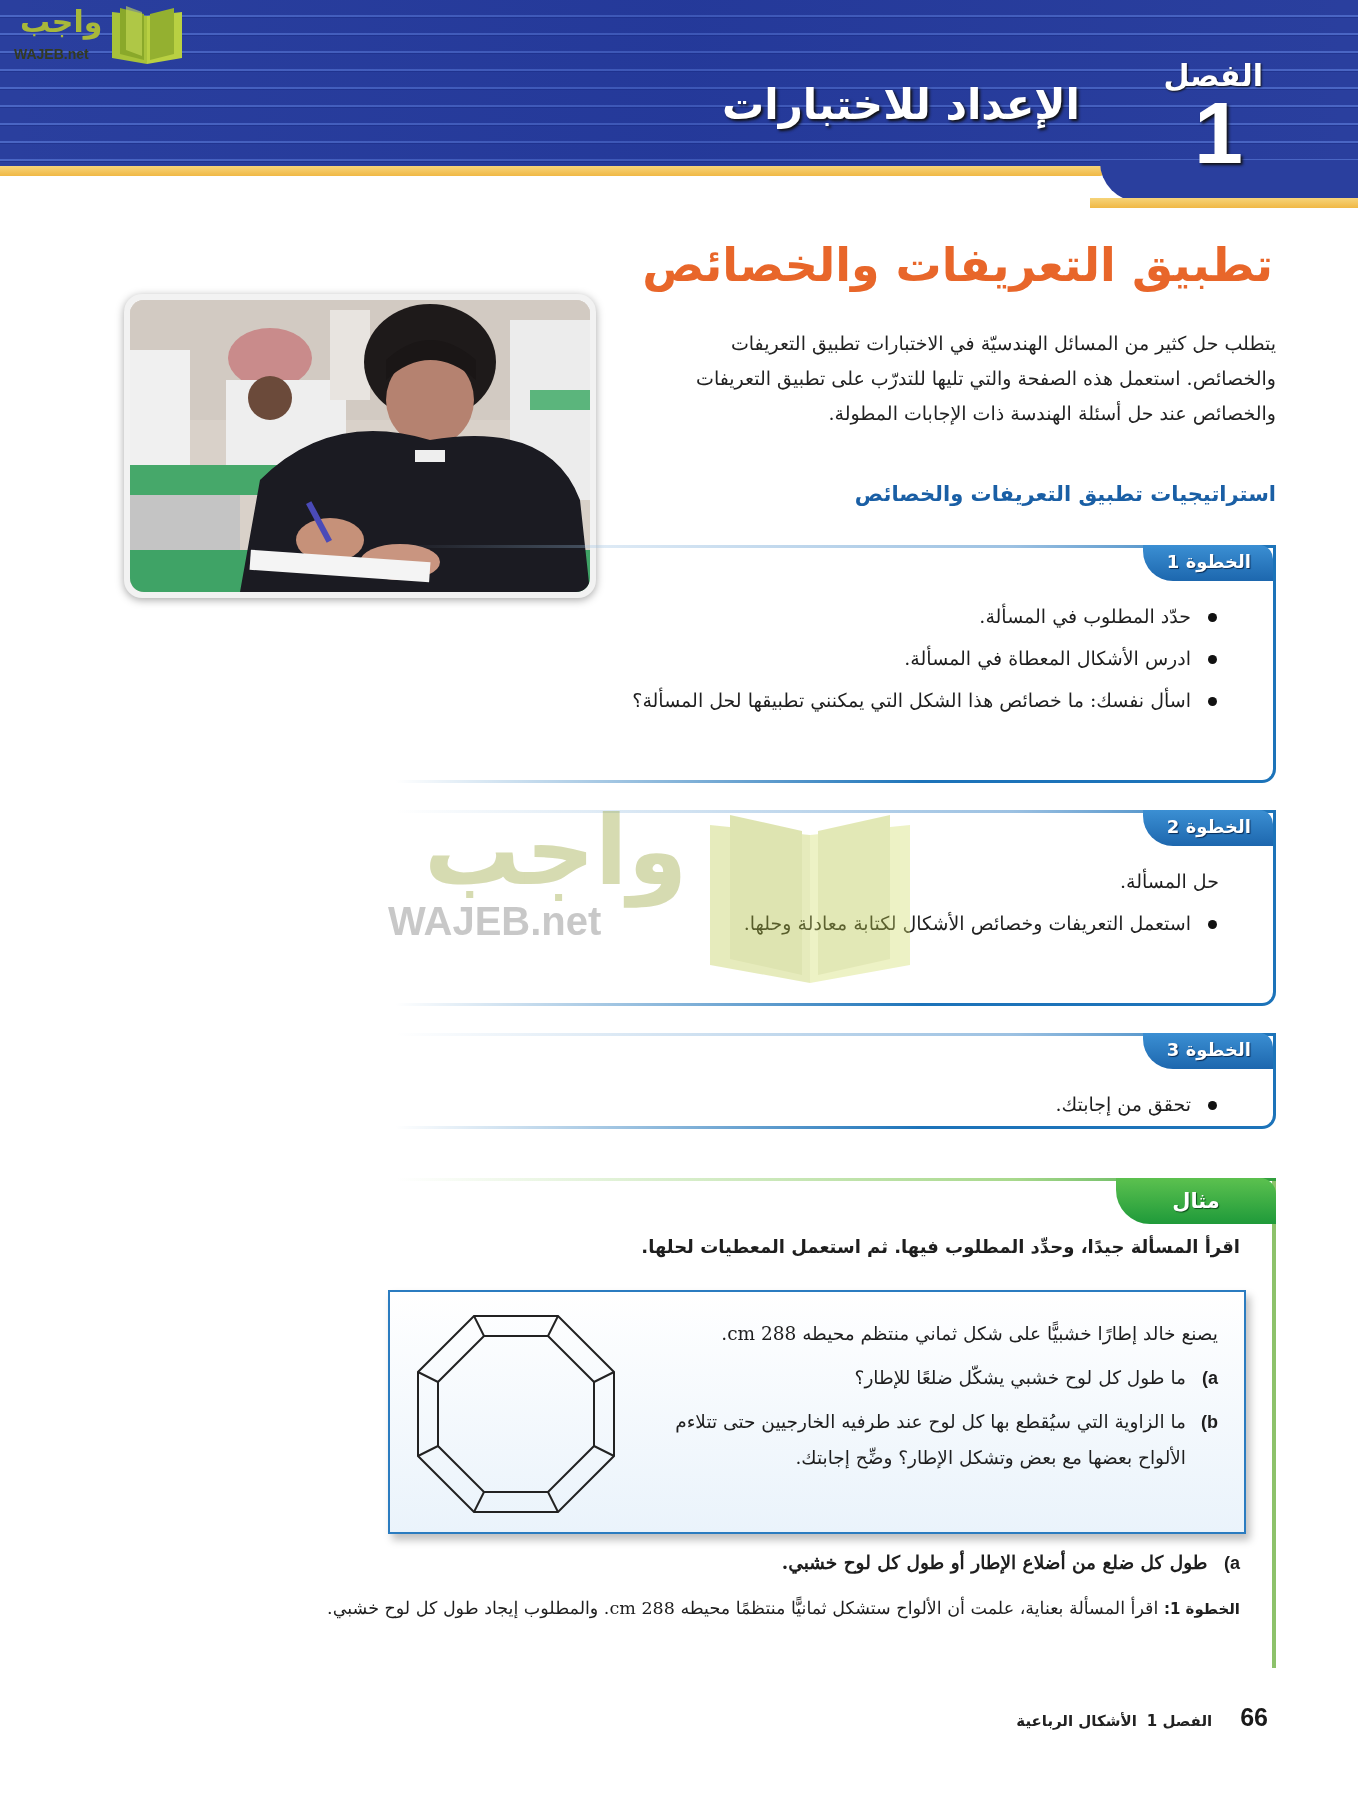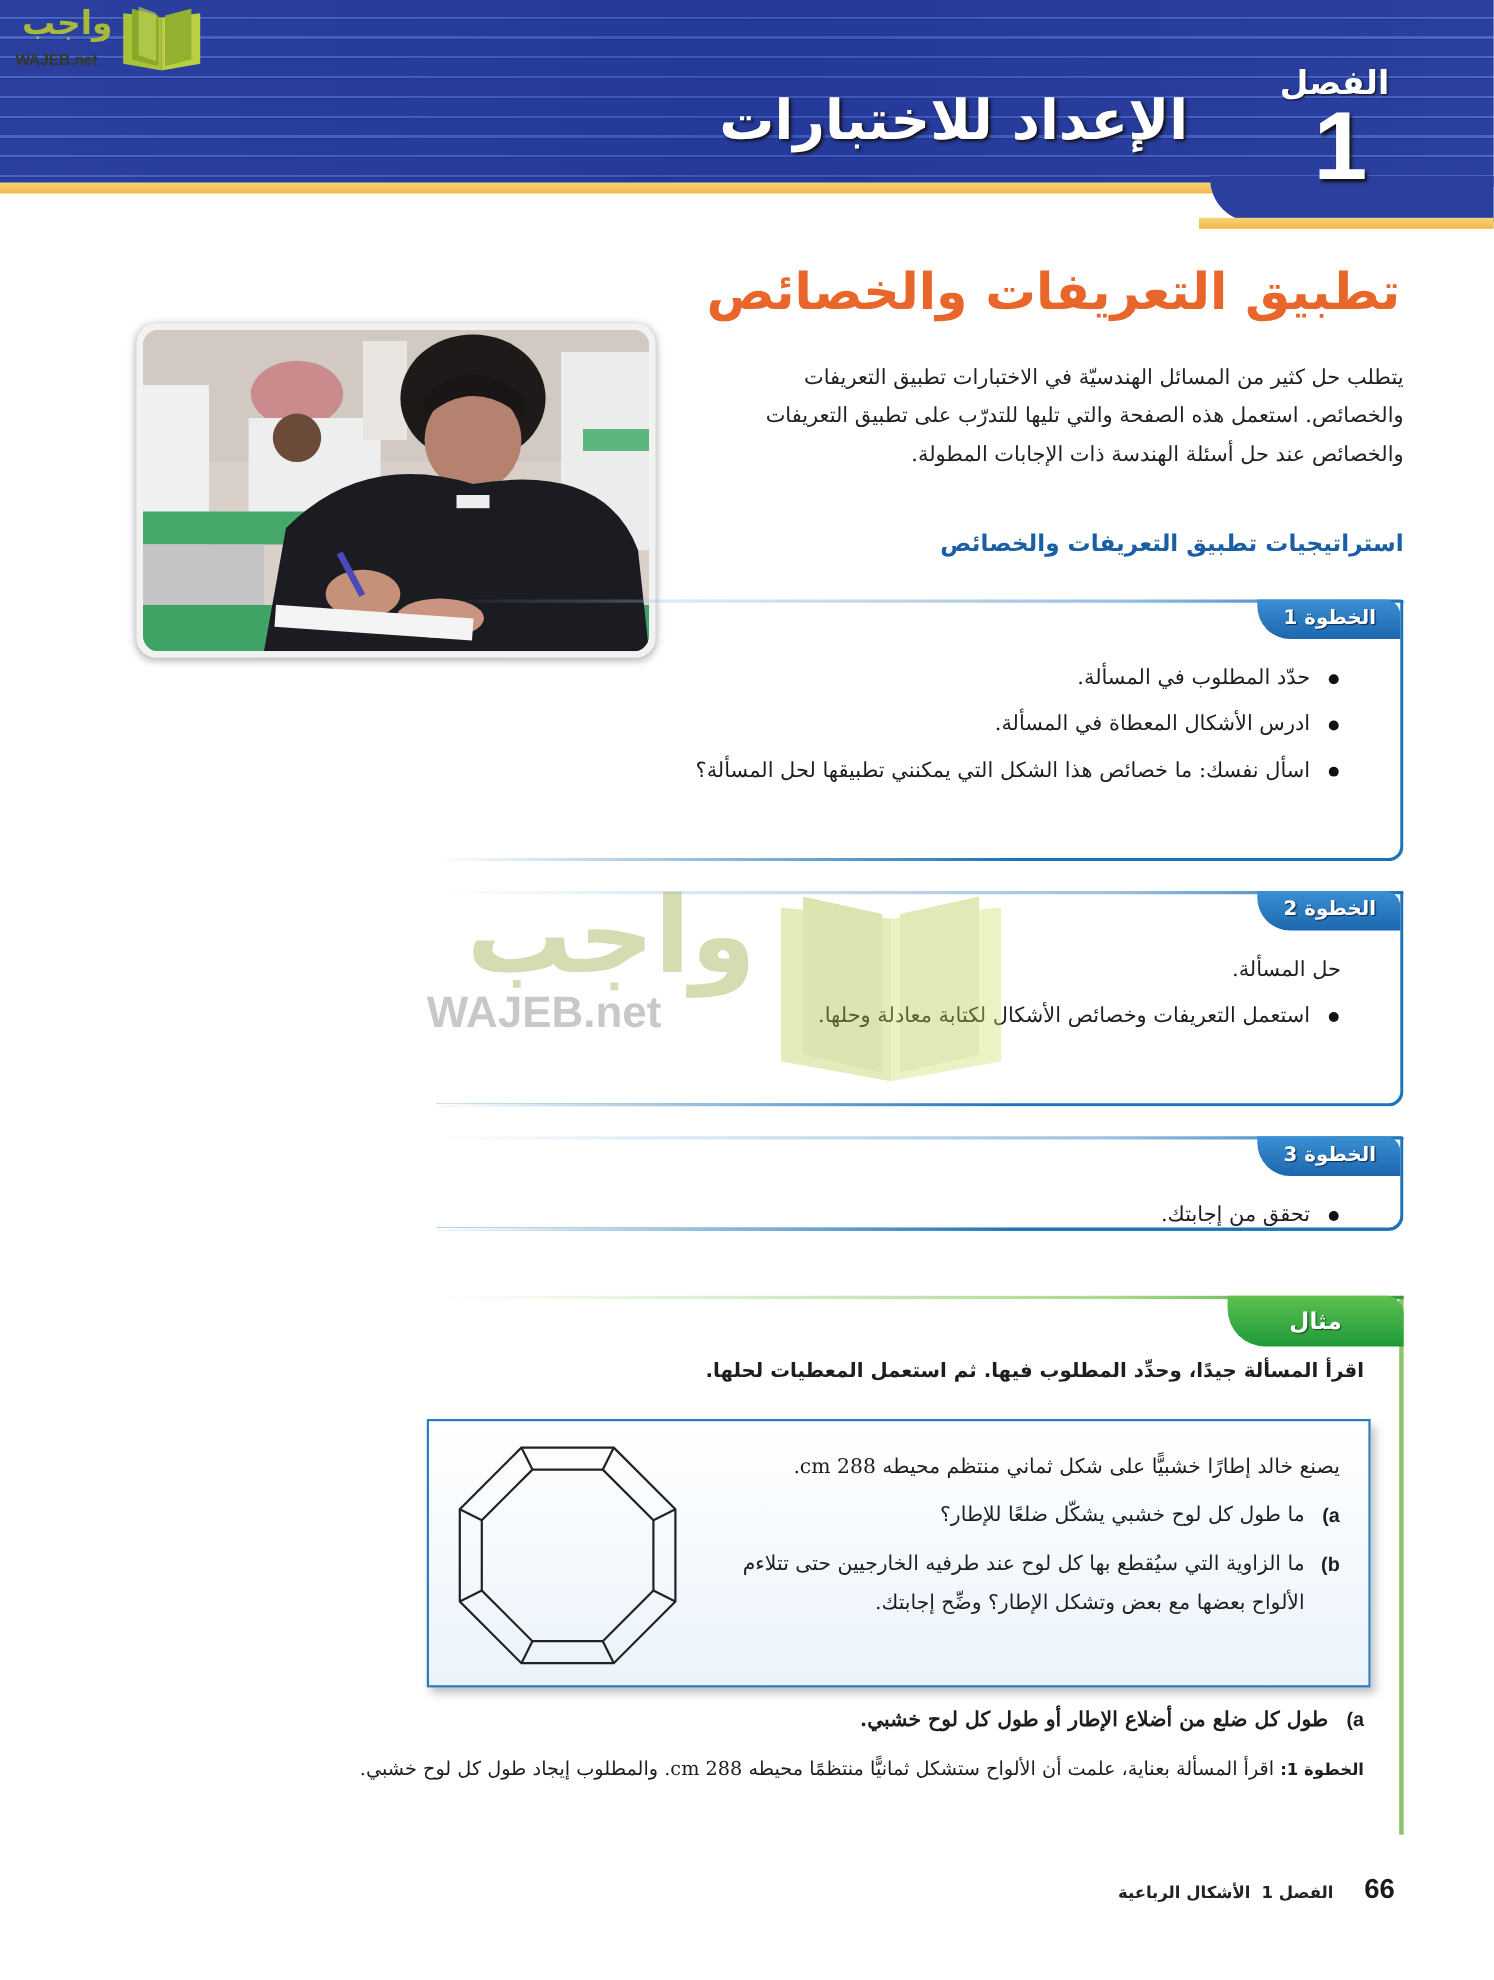--- a/index.html
+++ b/index.html
@@ -35,21 +35,21 @@
     font-family: "DejaVu Sans", sans-serif; font-weight: bold; font-size: 30px;
     text-shadow: 1px 1px 2px #111;
   }
   .chapter-num {
     position: absolute; right: 115px; top: 88px; color: #ffffff;
     font-family: "Liberation Sans", sans-serif; font-weight: bold; font-size: 88px; line-height: 90px;
     text-shadow: 2px 2px 3px #111;
   }
   .banner-title {
     position: absolute; right: 278px; top: 80px; color: #ffffff;
-    font-family: "DejaVu Sans", sans-serif; font-weight: bold; font-size: 50px;
+    font-family: "DejaVu Sans", sans-serif; font-weight: bold; font-size: 42px;
     text-shadow: 2px 2px 3px #111; direction: rtl;
   }
   .logo {
     position: absolute; left: 8px; top: 6px; width: 180px; height: 62px; z-index: 3;
   }
   .logo-ar { position: absolute; left: 12px; top: -2px; color: #a8b83a; font-weight: bold; font-size: 30px; direction: rtl; }
   .logo-en { position: absolute; left: 6px; top: 40px; color: #333a22; font-weight: bold; font-size: 14px; font-family: "Liberation Sans", sans-serif; }
   .logo-book { position: absolute; left: 98px; top: 0px; }
 
   
@@ -259,21 +259,21 @@
   <span class="wm-ar">واجب</span>
   <span class="wm-en">WAJEB.net</span>
   <svg class="wm-book" width="220" height="170" viewBox="0 0 220 170">
     <path d="M110 20 L110 168 L10 150 L10 10 Z" fill="#c2cf5a"></path>
     <path d="M110 20 L110 168 L210 150 L210 10 Z" fill="#d4df70"></path>
     <path d="M30 0 L102 16 L102 160 L30 144 Z" fill="#aebc3e"></path>
     <path d="M190 0 L118 16 L118 160 L190 144 Z" fill="#b9c74a"></path>
   </svg>
 </div>
 
-<div class="step-box" style="top:1033px; height:86px;">
+<div class="step-box" style="top:1033px; height:96px;">
   <div class="step-tab">الخطوة 3</div>
   <div class="step-body">
     <div class="bullet"><span>تحقق من إجابتك.</span></div>
   </div>
 </div>
 
 <div class="example-box">
   <div class="example-tab">مثال</div>
   <div class="example-instruction">اقرأ المسألة جيدًا، وحدِّد المطلوب فيها. ثم استعمل المعطيات لحلها.</div>
 

